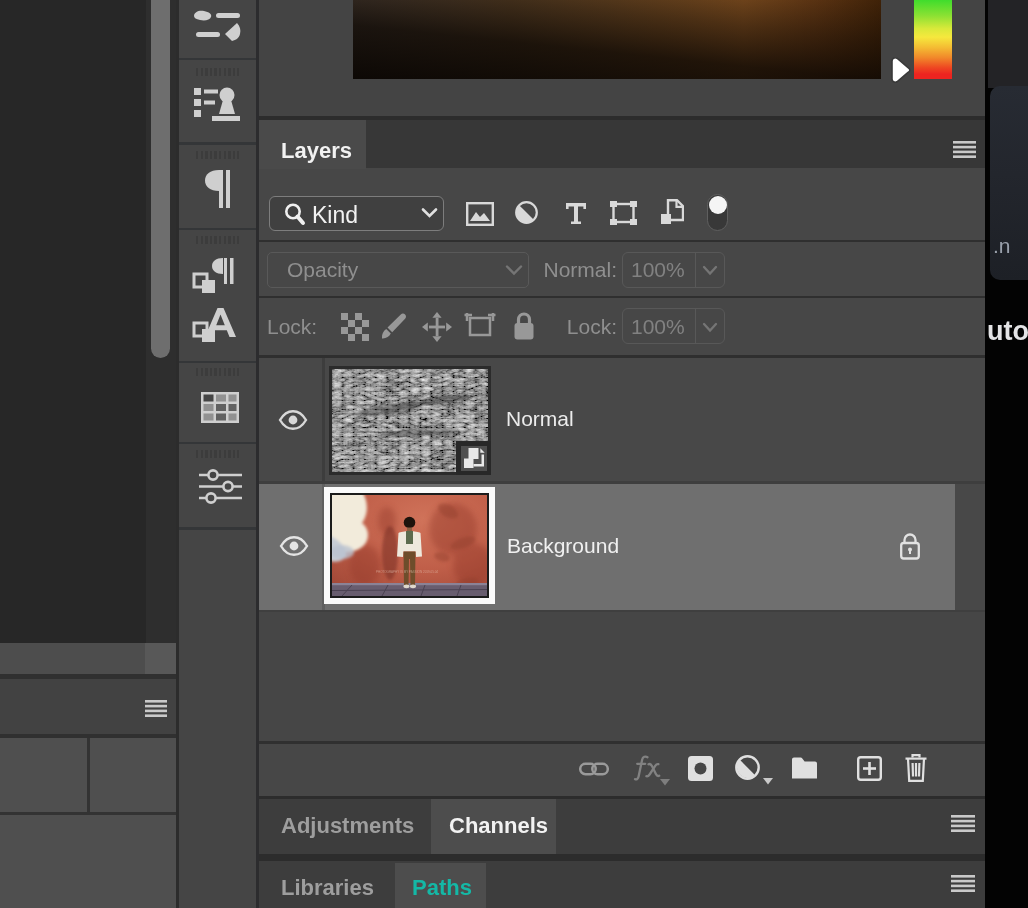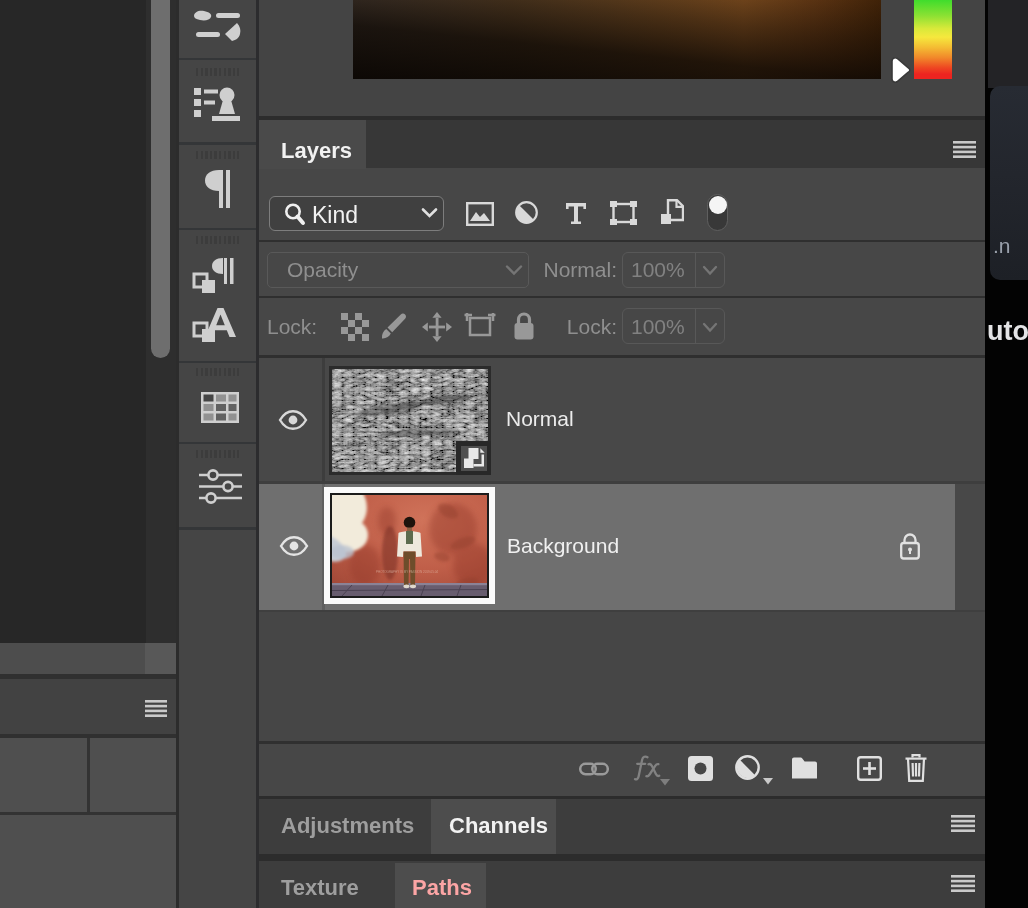--- a/index.html
+++ b/index.html
@@ -453,22 +453,22 @@
       <rect y="0" width="24" height="2.6"></rect>
       <rect y="4.8" width="24" height="2.6"></rect>
       <rect y="9.6" width="24" height="2.6"></rect>
       <rect y="14.4" width="24" height="2.6"></rect>
     </g>
 </svg>
 
 <div class="abs" style="left:259px;top:854px;width:726px;height:7px;background:#2c2c2c;"></div>
 <div class="abs" style="left:259px;top:861px;width:726px;height:47px;background:#3d3d3d;"></div>
 <div class="abs" style="left:395px;top:863px;width:91px;height:45px;background:#4d4d4d;"></div>
-<div class="abs" style="left:281px;top:875px;font-size:22px;font-weight:bold;color:#9e9e9e;">Texture</div>
-<div class="abs" style="left:412px;top:875px;font-size:22px;font-weight:bold;color:#fca5a5;">Paths</div>
+<div class="abs" style="left:281px;top:875px;font-size:22px;font-weight:bold;color:#9e9e9e;">Libraries</div>
+<div class="abs" style="left:412px;top:875px;font-size:22px;font-weight:bold;color:#14b8a6;">Paths</div>
 <svg class="abs" style="left:951px;top:875px;" width="24" height="17">
   <g fill="#c9c9c9">
       <rect y="0" width="24" height="2.6"></rect>
       <rect y="4.8" width="24" height="2.6"></rect>
       <rect y="9.6" width="24" height="2.6"></rect>
       <rect y="14.4" width="24" height="2.6"></rect>
     </g>
 </svg>
 
 <div class="abs" style="left:984.5px;top:0;width:43.5px;height:908px;background:#030303;"></div>

